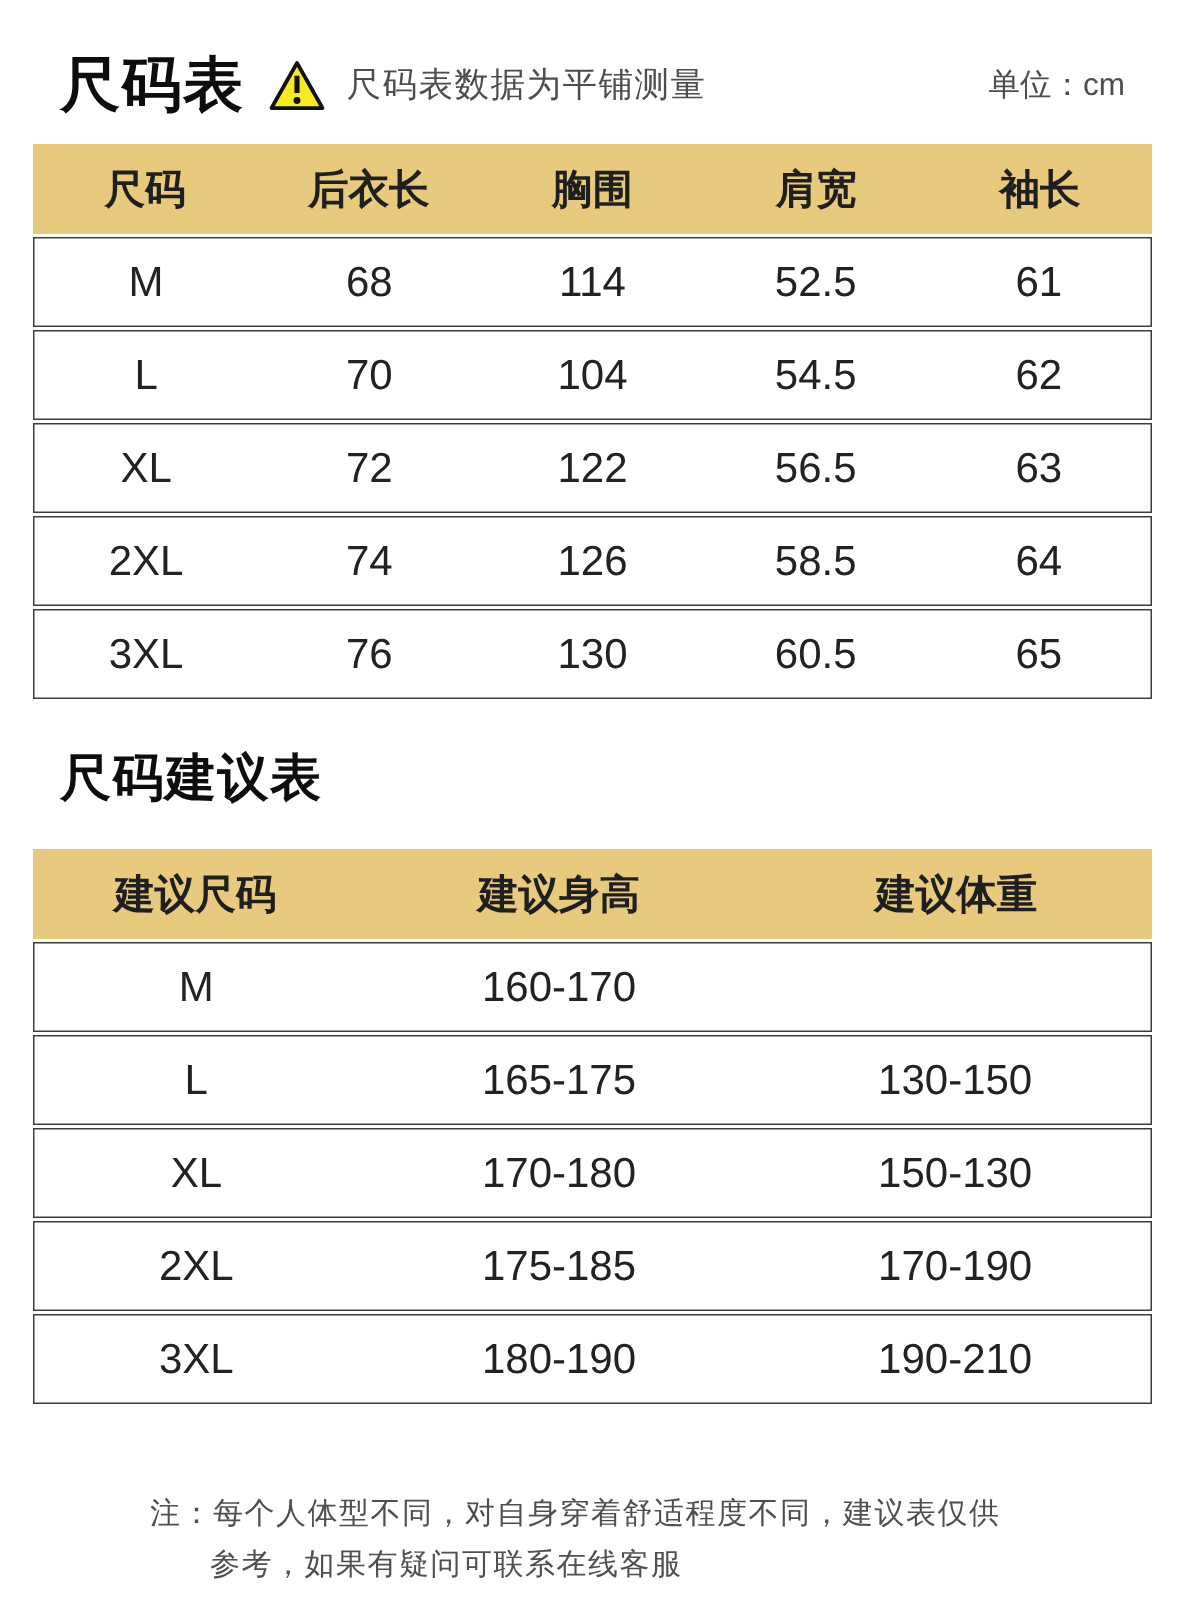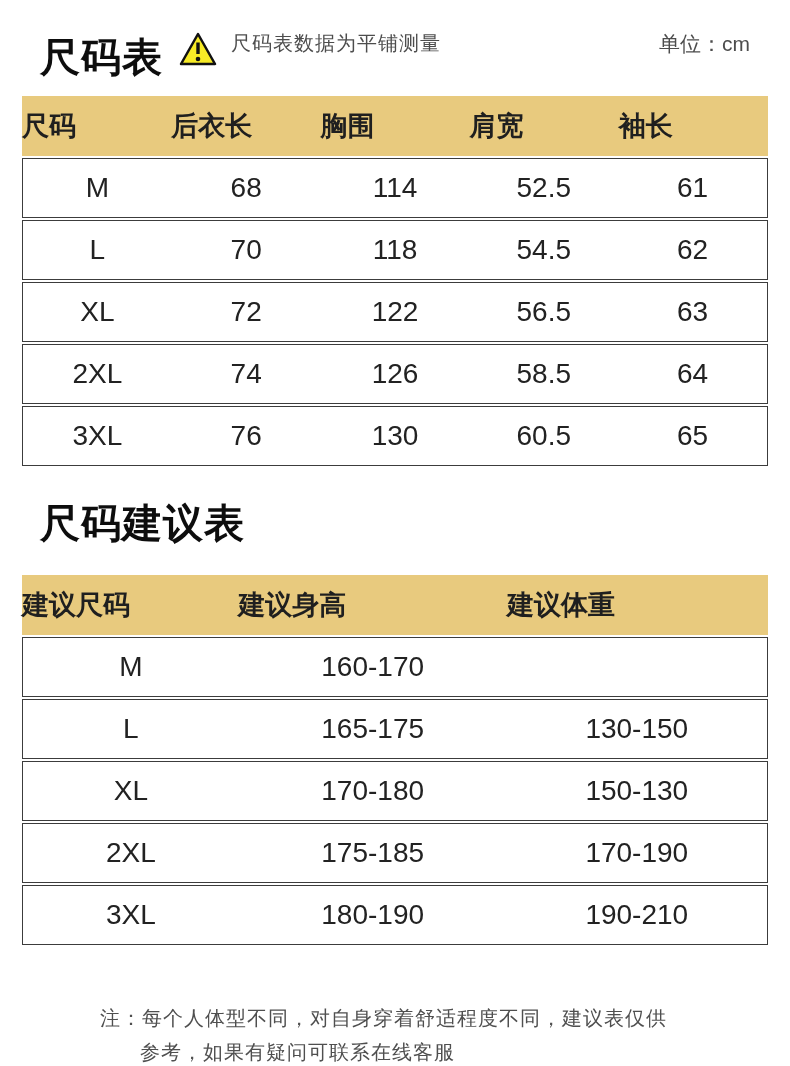--- a/index.html
+++ b/index.html
@@ -7,48 +7,49 @@
     width: 790px; height: 1066px;
     background: #ffffff;
     font-family: "Liberation Sans", "DejaVu Sans", sans-serif;
     color: #1a1a1a;
     overflow: hidden;
   }
   .header-row {
     margin: 30px 40px 0 40px;
     height: 52px;
     display: flex;
+    align-items: center;
   }
   .page-title {
     font-size: 40px;
     font-weight: bold;
     color: #0d0d0d;
     letter-spacing: 1px;
   }
   .warn-icon { margin: 2px 14px 0 16px; display: inline-flex; }
   .measure-note {
-    font-size: 20px;
+    font-size: 23px;
     color: #4d4d4d;
     letter-spacing: 1px;
   }
   .spacer { flex: 1; }
   .unit-label { font-size: 21px; color: #4d4d4d; margin-left: 11px; }
 
   .tbl { margin: 14px 22px 0 22px; }
   .band {
     height: 60px;
     background: #e8ca7e;
     display: flex;
     align-items: center;
   }
   .band .c {
     font-size: 27px;
     font-weight: bold;
     color: #1f1f1f;
-    text-align: left;
+    text-align: center;
   }
   .row {
     height: 60px;
     margin-top: 2px;
     border: 1px solid #3c3c3c;
     background: #ffffff;
     display: flex;
     align-items: center;
   }
   .row .c {
@@ -56,21 +57,21 @@
     color: #222222;
     text-align: center;
   }
   .t1 .c { width: 20%; }
   .t2 .c1 { width: 29%; }
   .t2 .c2 { width: 36%; }
   .t2 .c3 { width: 35%; }
 
   .section-title {
     margin: 30px 0 0 40px;
-    font-size: 40px;
+    font-size: 34px;
     font-weight: bold;
     color: #0d0d0d;
     letter-spacing: 1px;
   }
   .t2.tbl { margin-top: 24px; }
 
   .note {
     margin: 56px 60px 0 100px;
     font-size: 20px;
     line-height: 34px;
@@ -109,21 +110,21 @@
     <div class="row">
       <span class="c">M</span>
       <span class="c">68</span>
       <span class="c">114</span>
       <span class="c">52.5</span>
       <span class="c">61</span>
     </div>
     <div class="row">
       <span class="c">L</span>
       <span class="c">70</span>
-      <span class="c">118</span>
+      <span class="c">104</span>
       <span class="c">54.5</span>
       <span class="c">62</span>
     </div>
     <div class="row">
       <span class="c">XL</span>
       <span class="c">72</span>
       <span class="c">122</span>
       <span class="c">56.5</span>
       <span class="c">63</span>
     </div>

